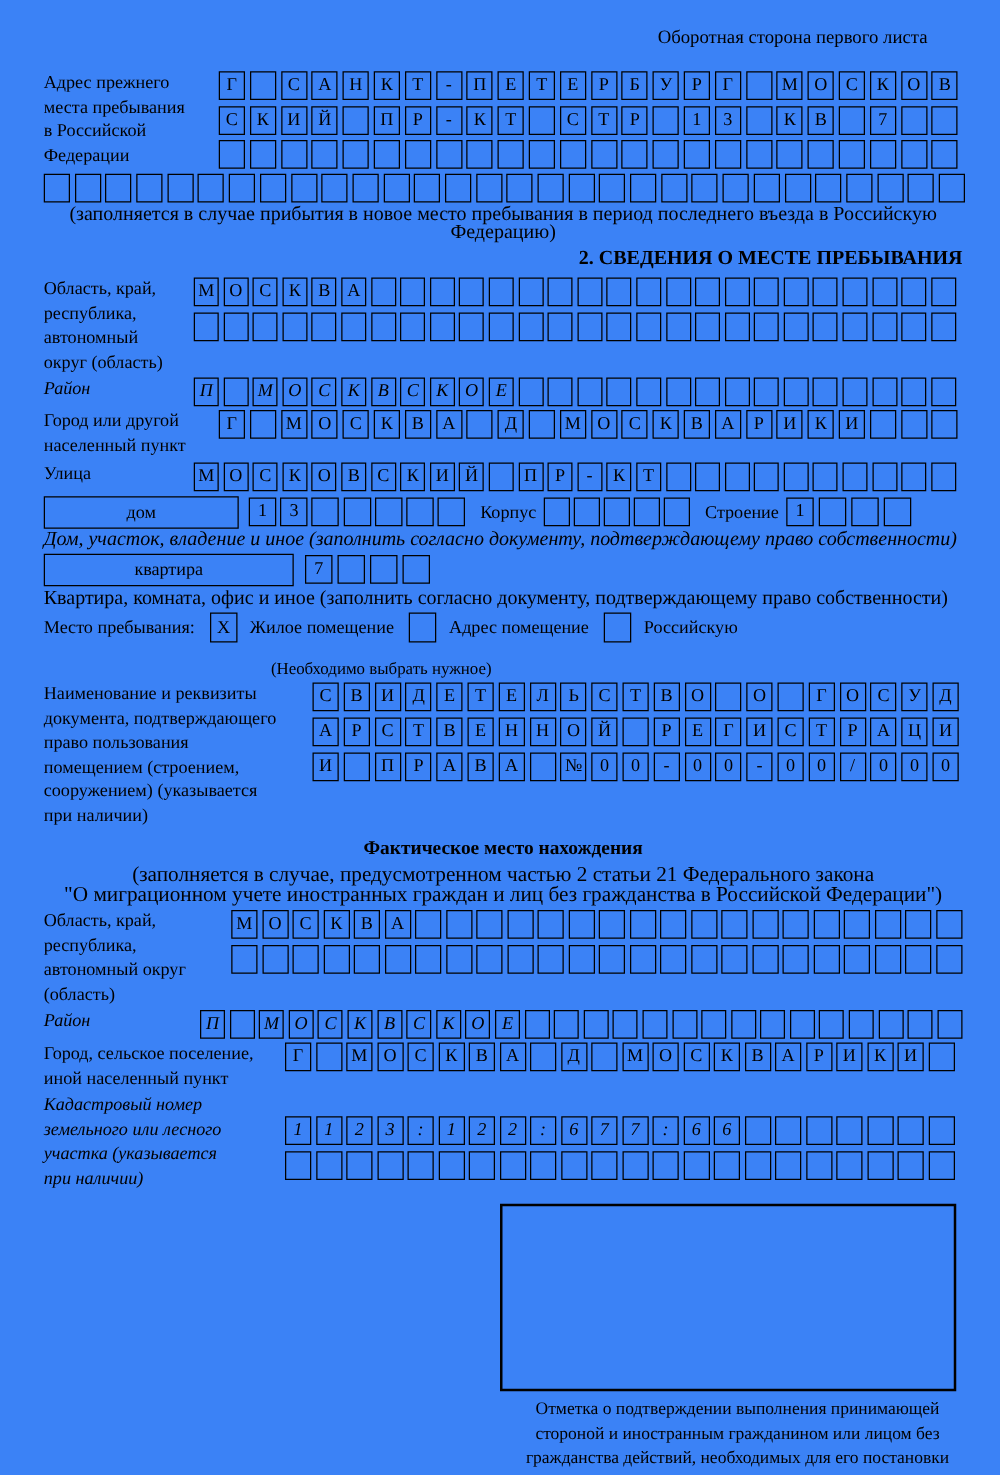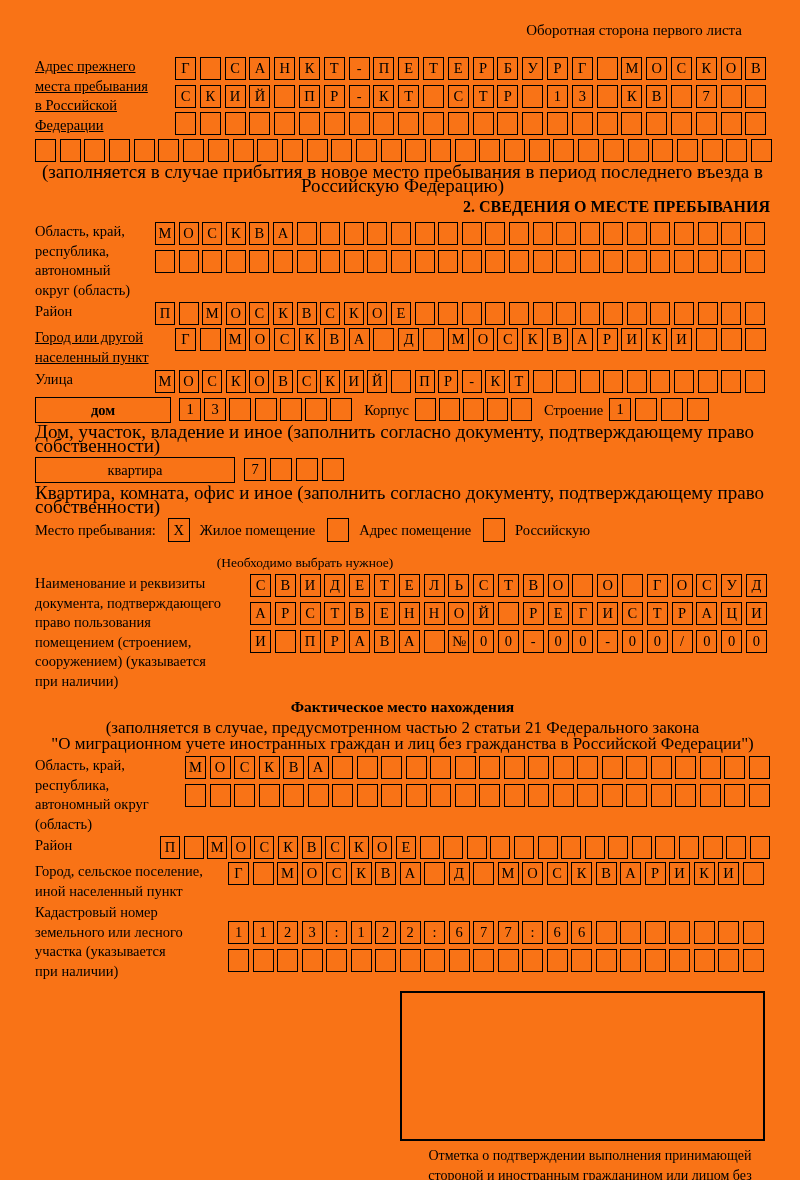--- a/index.html
+++ b/index.html
@@ -1,53 +1,53 @@
 <!DOCTYPE html>
 <html><head>
 <meta charset="utf-8">
 <style>
   * { box-sizing: border-box; }
   html,body { margin:0; padding:0; background:#fff; }
   body { font-family:"Liberation Serif","DejaVu Serif",serif; color:#000; }
-  .page { position:relative; width:800px; height:1180px; padding:22px 30px 0 35px; overflow:hidden; background:#f97316; }
+  .page { position:relative; width:800px; height:1180px; padding:22px 30px 0 35px; overflow:hidden; background:#3b82f6; }
 
   .header-note { text-align:right; font-size:15px; padding-right:28px; margin-bottom:18px; }
 
   .flexrow { display:flex; align-items:flex-start; }
   .lbl { font-size:14.5px; line-height:19.5px; flex-shrink:0; }
   .ml { white-space:pre-line; }
-  .w140 { width:140px;text-decoration:underline; } .w120 { width:120px; } .w215 { width:215px; }
+  .w140 { width:140px; } .w120 { width:120px; } .w215 { width:215px; }
   .w150 { width:150px; } .w125 { width:125px; } .w193 { width:193px; }
 
   .rows { display:flex; flex-direction:column; gap:4.6px; }
   .boxes { display:flex; }
   .cbox { height:23px; border:1.8px solid #000; display:flex; align-items:center;
           justify-content:center; font-size:14.5px; line-height:1; flex-shrink:0; }
   .r24 .cbox  { width:21px; margin-right:3.8px; }
   .r30 .cbox  { width:21px; margin-right:3.7px; }
   .r26 .cbox  { width:20px; margin-right:3.6px; }
   .r21 .cbox  { width:21px; margin-right:3.8px; }
   .r22 .cbox  { width:21px; margin-right:3.5px; }
   .r24t .cbox { width:21px; margin-right:3.5px; }
   .rh7 .cbox  { width:22px; margin-right:3.2px; }
   .rh5 .cbox  { width:21px; margin-right:3px; }
   .rh4 .cbox  { width:22px; margin-right:4px; }
   .boxes .cbox:last-child { margin-right:0; }
 
-  .note { font-size:19px; line-height:14px; }
+  .note { font-size:16px; line-height:14px; }
   .center { text-align:center; }
-  .mt2{margin-top:2px;} .mt3{margin-top:3px;} .mt4{margin-top:4px;}
+  .mt2{margin-top:2px;font-style:italic;} .mt3{margin-top:3px;} .mt4{margin-top:4px;}
 
   .sec-title { text-align:right; font-weight:bold; font-size:16px; line-height:17px; margin:5px 0 7px 0; }
   .fact-title { text-align:center; font-weight:bold; font-size:15.5px; line-height:16px; margin:8px 0 5px 0; }
   .fact-note { text-align:center; font-size:17px; line-height:16px; white-space:pre-line; }
 
   .named-box { border:1.8px solid #000; height:26px; display:flex; align-items:center;
                justify-content:center; font-size:14.5px; flex-shrink:0; }
-  .dom-box { width:136px; margin-right:8px;font-weight:bold; }
+  .dom-box { width:156px; margin-right:8px; }
   .kv-box  { width:200px; margin-right:9px;text-align:center; }
   .inline-lbl { font-size:14.5px; line-height:26px; margin:0 6px 0 12px; }
   .house-row .boxes, .kv-row .boxes { margin-top:1px; }
 
   .stay-row { display:flex; align-items:center; font-size:14.5px; margin-top:4px; }
   .chk { width:22px; height:24px; border:1.8px solid #000; display:flex; align-items:center;
          justify-content:center; font-size:14.5px; flex-shrink:0; }
   .stay-row .chk { margin:0 10px 0 12px; }
   .stay-note { font-size:13.5px; line-height:14px; margin-left:150px; width:240px; text-align:center; margin-top:14px; }
 

